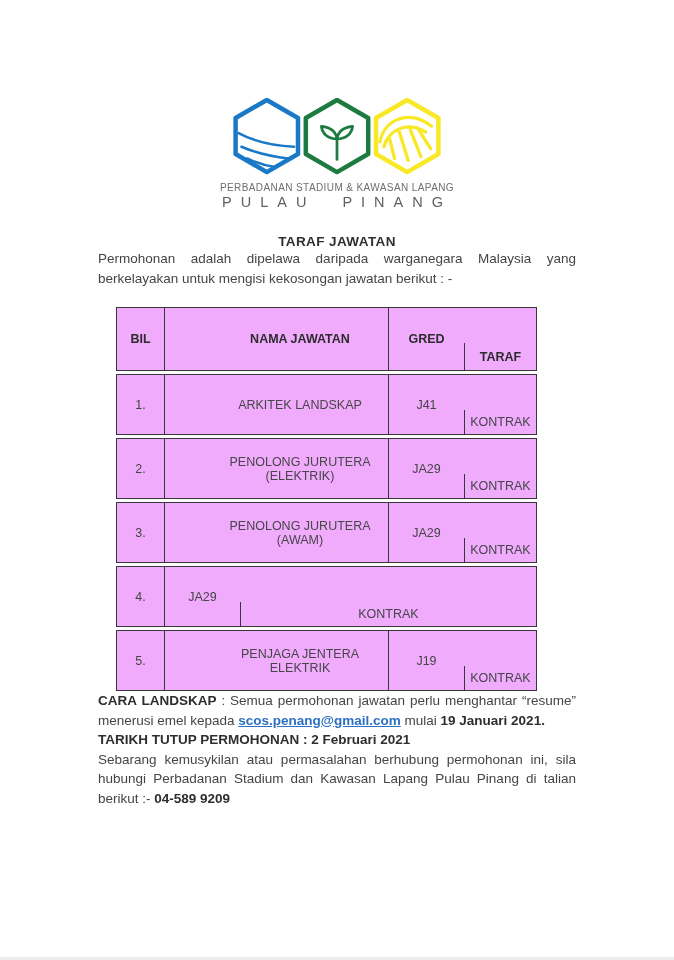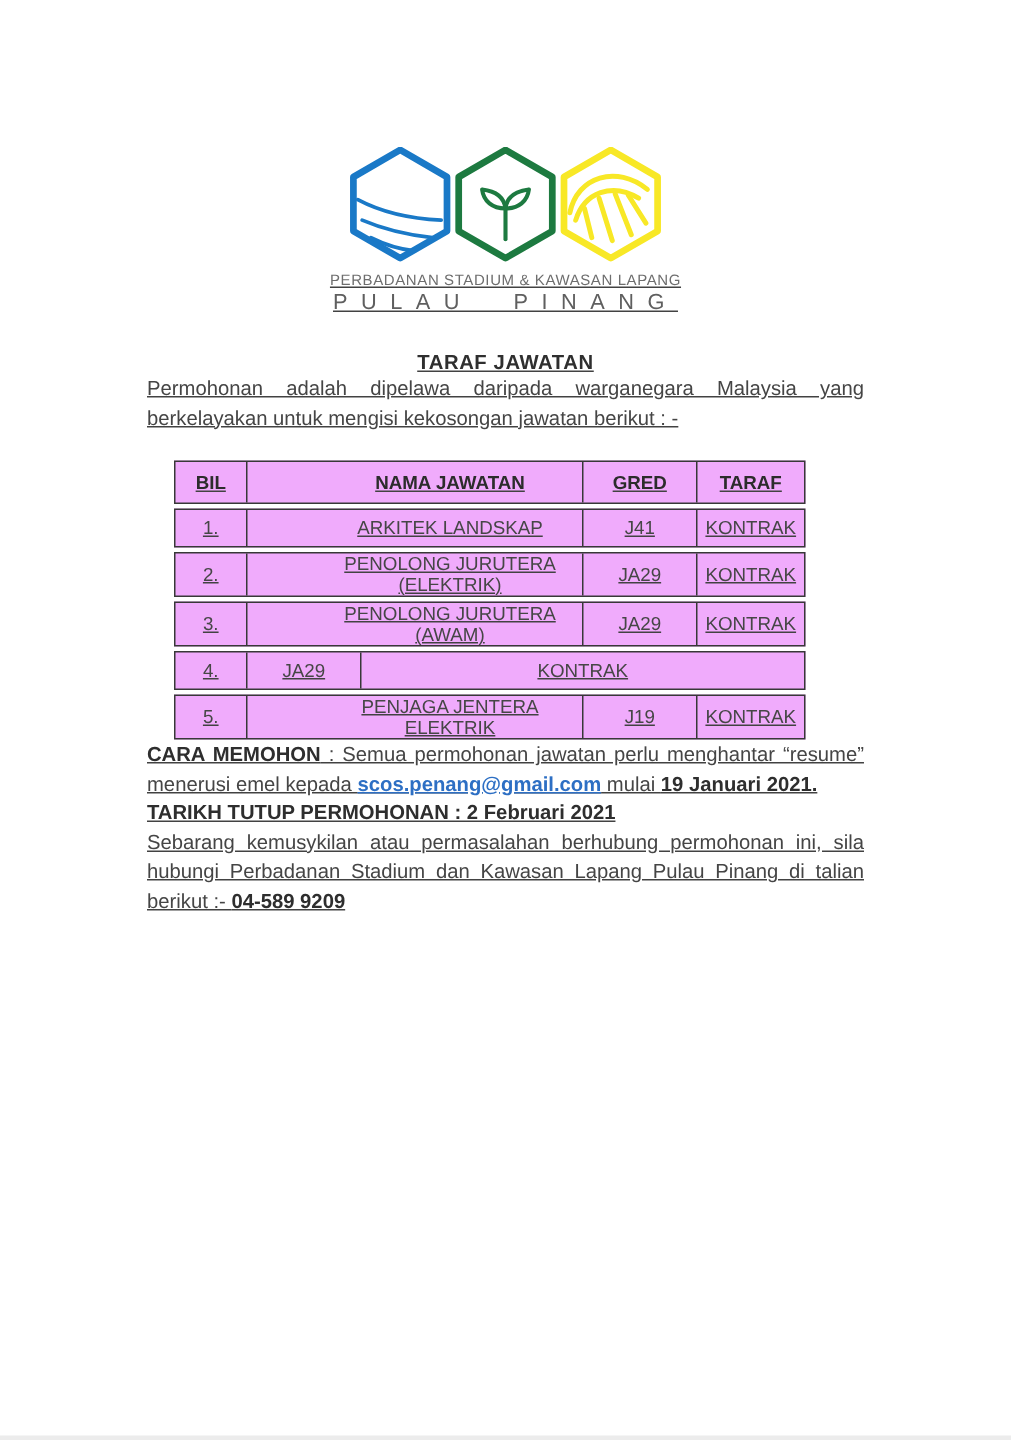--- a/index.html
+++ b/index.html
@@ -8,21 +8,21 @@
     width:674px;height:960px;
     background:#ffffff;
     font-family:"Liberation Sans", sans-serif;
     color:#424242;
     box-sizing:border-box;
     overflow:hidden;
     border-bottom:3px solid #ececec;
   }
   .content{
     position:absolute;
-    left:98px;top:0;width:478px;text-decoration:underline;
+    left:98px;top:0;width:478px;
   }
   
   .logo{
     margin-top:98px;
     text-align:center;
   }
   .logo svg{display:block;margin:0 auto;}
   .org-name{
     margin-top:6px;
     font-size:10px;
@@ -83,21 +83,21 @@
     font-size:12.5px;
     color:#464646;
     min-height:24px;
     box-sizing:border-box;
     text-align:center;
   }
   .thead .cell{font-weight:bold;color:#2c2c2c;min-height:27px;}
   .col-bil{width:47px;}
   .col-nama{width:224px;border-left:1.6px solid #383838;padding-left:47px;}
   .col-gred{width:76px;border-left:1.6px solid #383838;}
-  .col-taraf{flex:1;border-left:1.6px solid #383838;}
+  .col-taraf{flex:1;border-left:1.6px solid #383838;margin-top:35px;}
 </style>
 </head>
 <body>
 
 <div class="page">
   <div class="content">
 
     <div class="logo">
       <svg width="212" height="78" viewBox="0 0 216 80" fill="none">
 
@@ -164,20 +164,20 @@
         <div class="cell col-taraf">KONTRAK</div>
       </div>
       <div class="trow">
         <div class="cell col-bil">5.</div>
         <div class="cell col-nama">PENJAGA JENTERA ELEKTRIK</div>
         <div class="cell col-gred">J19</div>
         <div class="cell col-taraf">KONTRAK</div>
       </div>
     </div>
 
-    <p class="para apply"><span class="b">CARA MEMOHON</span><span> : Semua permohonan jawatan perlu menghantar “resume” menerusi emel kepada </span><a class="email" style="color:#2d6fc4">scos.penang@gmail.com</a><span> mulai </span><span class="b">19 Januari 2021.</span></p>
+    <p class="para apply"><span class="b">CARA LANDSKAP</span><span> : Semua permohonan jawatan perlu menghantar “resume” menerusi emel kepada </span><a class="email" style="color:#2d6fc4">scos.penang@gmail.com</a><span> mulai </span><span class="b">19 Januari 2021.</span></p>
 
     <p class="para closing"><span class="b">TARIKH TUTUP PERMOHONAN : 2 Februari 2021</span></p>
 
     <p class="para contact"><span>Sebarang kemusykilan atau permasalahan berhubung permohonan ini, sila hubungi Perbadanan Stadium dan Kawasan Lapang Pulau Pinang di talian berikut :- </span><span class="b">04-589 9209</span></p>
 
   </div>
 </div>
 
 </body></html>

